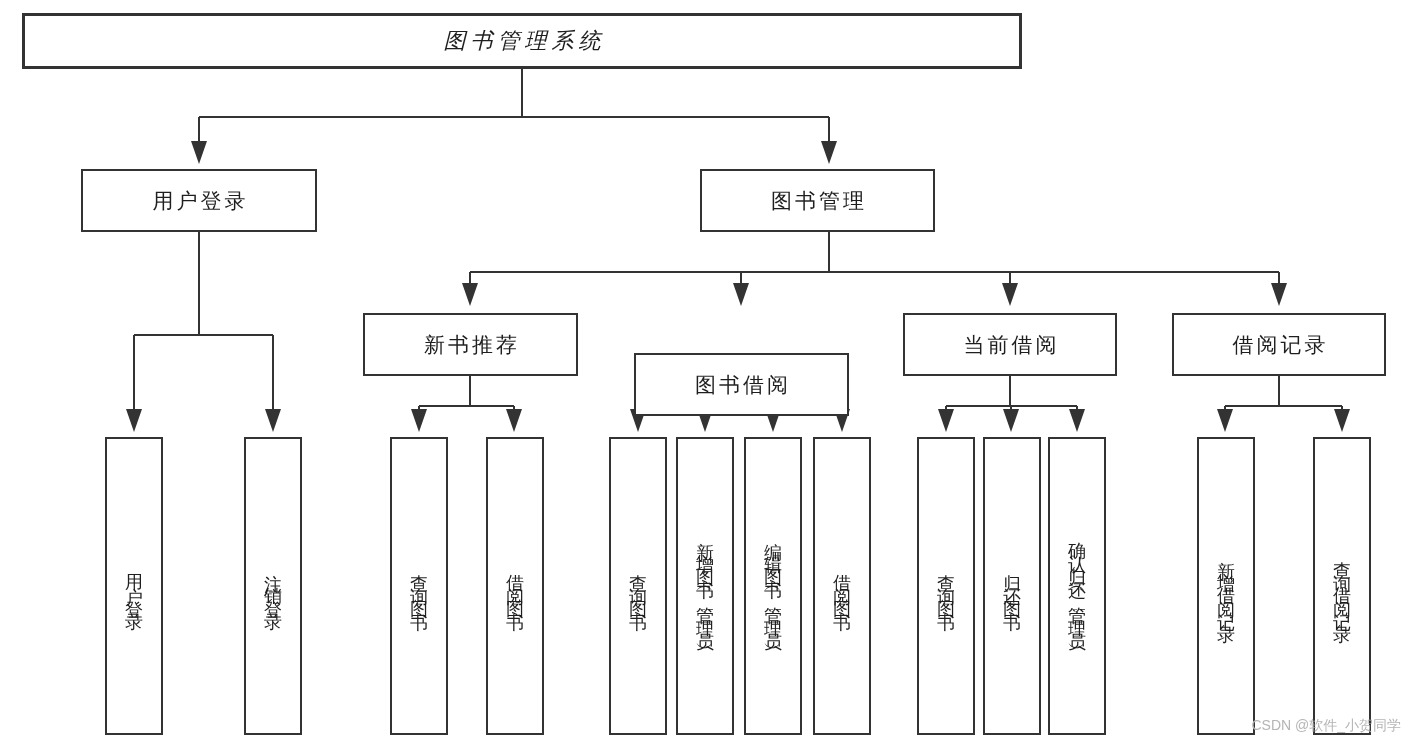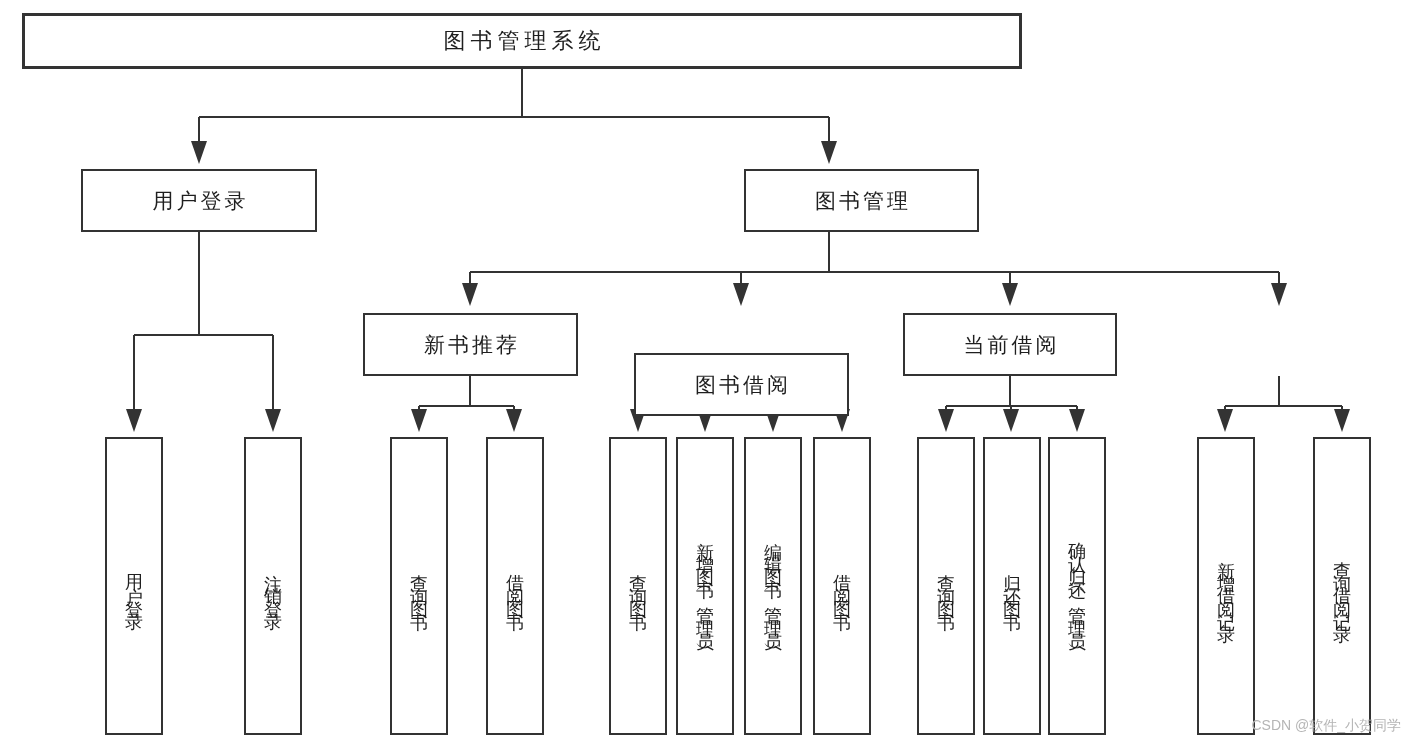--- a/index.html
+++ b/index.html
@@ -49,28 +49,29 @@
       <polygon points="765,409 781,409 773,432"></polygon>
       <polygon points="834,409 850,409 842,432"></polygon>
       <polygon points="938,409 954,409 946,432"></polygon>
       <polygon points="1003,409 1019,409 1011,432"></polygon>
       <polygon points="1069,409 1085,409 1077,432"></polygon>
       <polygon points="1217,409 1233,409 1225,432"></polygon>
       <polygon points="1334,409 1350,409 1342,432"></polygon>
     </g>
   </svg>
 
-  <div class="box root" style="left:22px; top:13px; width:1000px; height:56px;">图书管理系统</div>
+  <div class="box root" style="left:22px; top:13px; width:1000px; height:56px;font-style:italic;">图书管理系统</div>
 
   <div class="box h" style="left:81px; top:169px; width:236px; height:63px;">用户登录</div>
-  <div class="box h" style="left:744px; top:169px; width:235px; height:63px;">图书管理</div>
+  <div class="box h" style="left:700px; top:169px; width:235px; height:63px;">图书管理</div>
 
   <div class="box h" style="left:363px; top:313px; width:215px; height:63px;">新书推荐</div>
   <div class="box h" style="left:634px; top:313px; width:215px; height:63px;margin-top:40px;">图书借阅</div>
   <div class="box h" style="left:903px; top:313px; width:214px; height:63px;">当前借阅</div>
+  <div class="box h" style="left:1172px; top:313px; width:214px; height:63px;">借阅记录</div>
 
   <div class="box leaf" style="left:105px;">用户登录</div>
   <div class="box leaf" style="left:244px;">注销登录</div>
 
   <div class="box leaf" style="left:390px;">查询图书</div>
   <div class="box leaf" style="left:486px;">借阅图书</div>
 
   <div class="box leaf" style="left:609px;">查询图书</div>
   <div class="box leaf" style="left:676px;">新增图书（管理员）</div>
   <div class="box leaf" style="left:744px;">编辑图书（管理员）</div>

